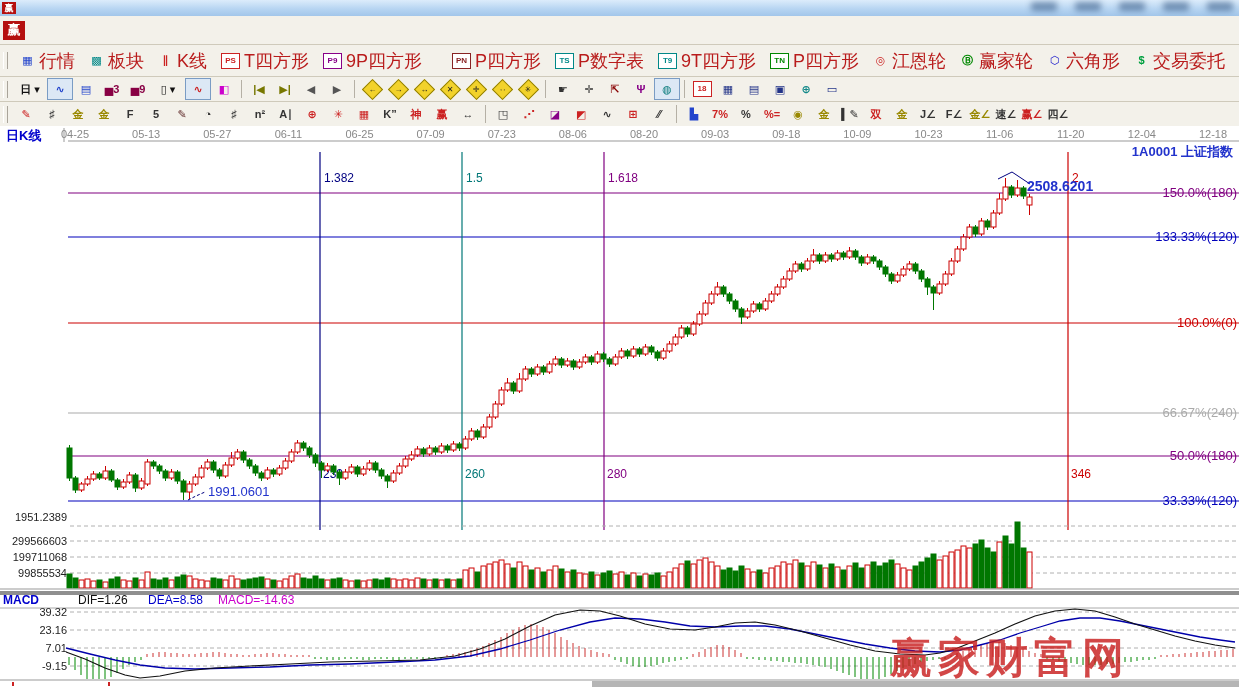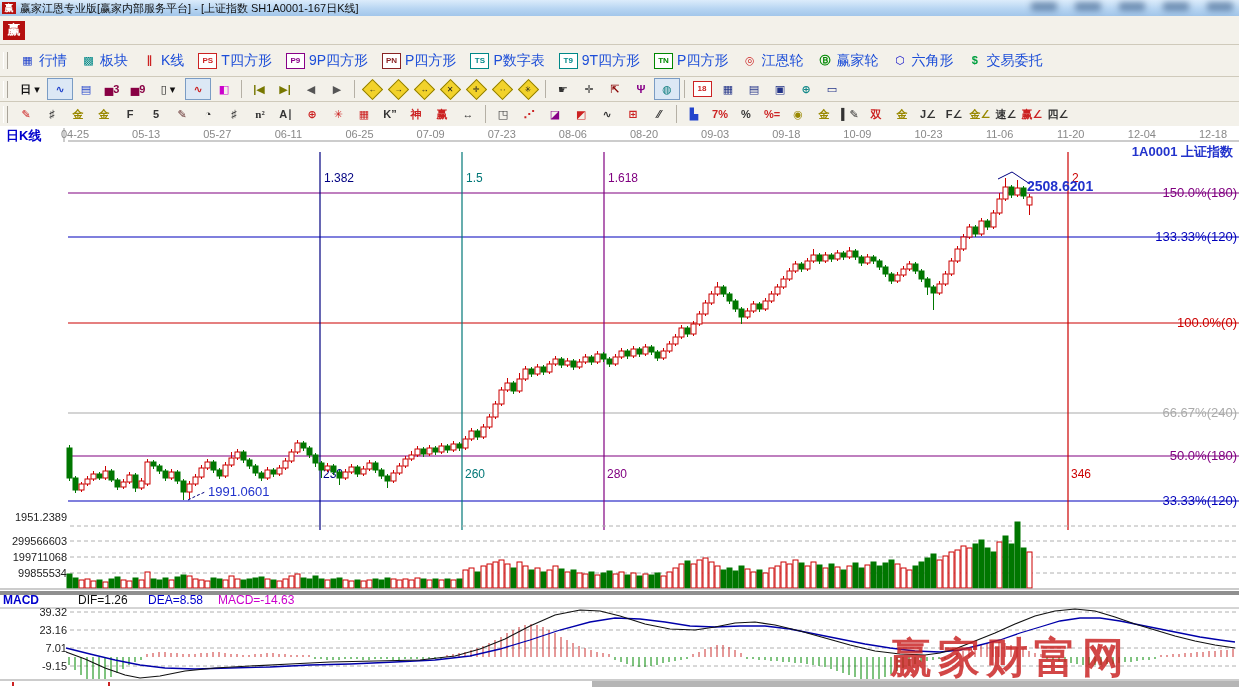--- a/index.html
+++ b/index.html
@@ -25,39 +25,38 @@
     display:flex;align-items:center;font-size:12px;}
   .tb1{top:45px;height:31px;}
   .tb2{top:77px;height:24px;}
   .tb3{top:102px;height:24px;}
   .grip{width:3px;height:17px;border-left:1px solid #fff;border-right:1px solid #a9a49a;margin:0 5px 0 3px;}
   .vsep{width:1px;height:18px;background:#b5b0a5;margin:0 4px;}
   .tb-btn{display:flex;align-items:center;gap:4px;padding:2px 6px;border:1px solid transparent;cursor:default;white-space:nowrap;}
   .tb-ico{display:inline-flex;align-items:center;justify-content:center;min-width:15px;height:14px;
     font-size:11px;font-weight:bold;line-height:1;}
   .tb-ico.boxed{border:1px solid currentColor;font-size:8px;padding:0 1px;background:#fff;}
-  .tb1 .lbl{font-size:14px;color:#1d4ed8;}
+  .tb1 .lbl{font-size:18px;color:#b91c1c;}
   .sq-btn{width:24px;height:20px;display:flex;align-items:center;justify-content:center;
     border:1px solid transparent;font-size:13px;line-height:1;cursor:default;}
   .sq-btn.wide{width:32px;font-size:12px;}
   .sq-btn.active{border:1px solid #7a9cc4;background:#dce8f5;}
   .dia{width:13px;height:13px;background:#f2d22b;border:1px solid #8f7d00;transform:rotate(45deg);
     display:flex;align-items:center;justify-content:center;}
   .dia span{transform:rotate(-45deg);font-size:8px;color:#222;font-weight:bold;}
   
   .chartwrap{position:absolute;left:0;top:126px;width:1239px;height:561px;background:#fff;}
   svg text{font-family:"Liberation Sans","DejaVu Sans",sans-serif;}
 </style>
 </head>
 <body>
 <div class="screen">
 
   <div class="titlebar">
     <span class="logo">赢</span>
-    <span>赢家江恩专业版[赢家内部服务平台] - [上证指数  SH1A0001-167日K线]</span>
     <span class="win-blobs">
         <i></i>
         <i></i>
         <i></i>
         <i></i>
         <i></i>
       </span>
   </div>
 
   <div class="menubar">
@@ -80,21 +79,21 @@
       </span>
       <span class="tb-btn">
         <span class="tb-ico boxed" style="color: rgb(204, 34, 34);">PS</span>
         <span class="lbl">T四方形</span>
       </span>
       <span class="tb-btn">
         <span class="tb-ico boxed" style="color: rgb(136, 0, 136);">P9</span>
         <span class="lbl">9P四方形</span>
       </span>
       <span class="tb-btn">
-        <span class="tb-ico boxed" style="color: rgb(136, 34, 34);">PN</span>
+        <span class="tb-ico boxed" style="color: rgb(136, 34, 34); margin-left: 16px;">PN</span>
         <span class="lbl">P四方形</span>
       </span>
       <span class="tb-btn">
         <span class="tb-ico boxed" style="color: rgb(0, 136, 136);">TS</span>
         <span class="lbl">P数字表</span>
       </span>
       <span class="tb-btn">
         <span class="tb-ico boxed" style="color: rgb(0, 136, 136);">T9</span>
         <span class="lbl">9T四方形</span>
       </span>
@@ -255,21 +254,21 @@
       <span class="sq-btn">
         <span class="tb-ico" style="color: rgb(102, 51, 51);">✎</span>
       </span>
       <span class="sq-btn">
         <span class="tb-ico" style="color: rgb(51, 51, 51);">◔</span>
       </span>
       <span class="sq-btn">
         <span class="tb-ico" style="color: rgb(51, 51, 51);">♯</span>
       </span>
       <span class="sq-btn">
-        <span class="tb-ico" style="color: rgb(51, 51, 51); font-family: Liberation Serif, serif;">n²</span>
+        <span class="tb-ico" style="color: rgb(51, 51, 51);">n²</span>
       </span>
       <span class="sq-btn">
         <span class="tb-ico" style="color: rgb(51, 51, 51);">A∣</span>
       </span>
       <span class="sq-btn">
         <span class="tb-ico" style="color: rgb(204, 34, 34);">⊕</span>
       </span>
       <span class="sq-btn">
         <span class="tb-ico" style="color: rgb(204, 34, 34);">✳</span>
       </span>

